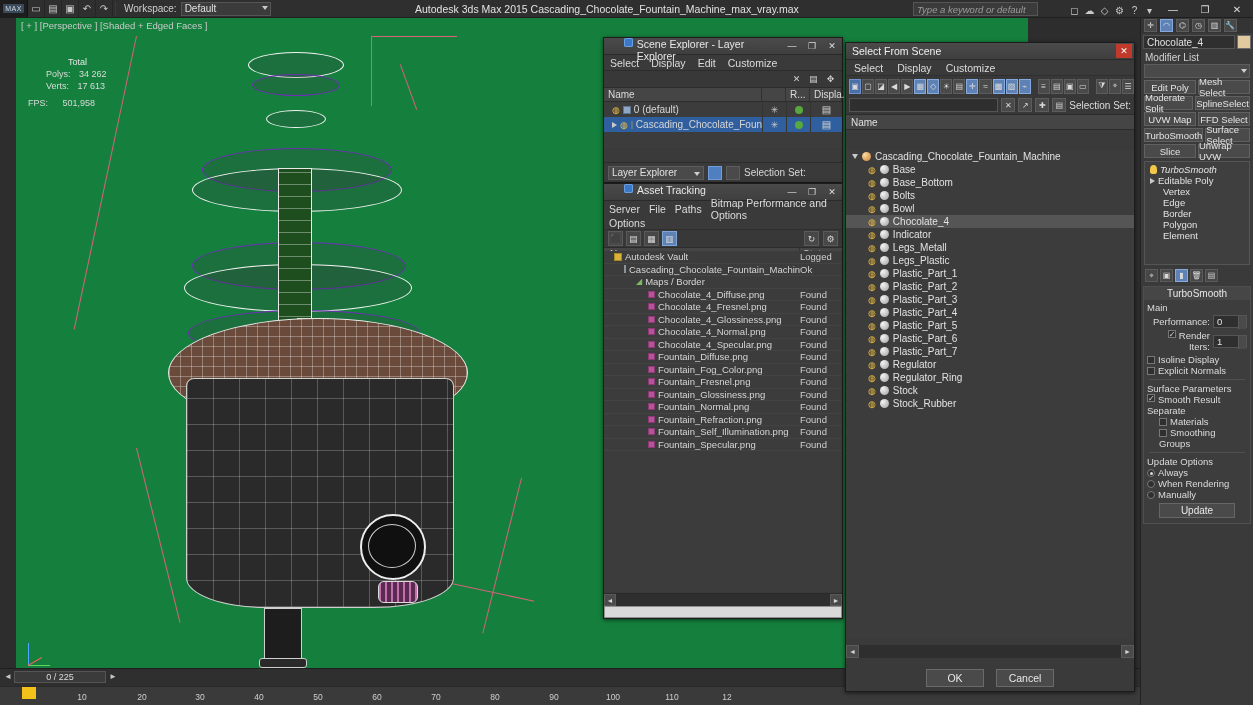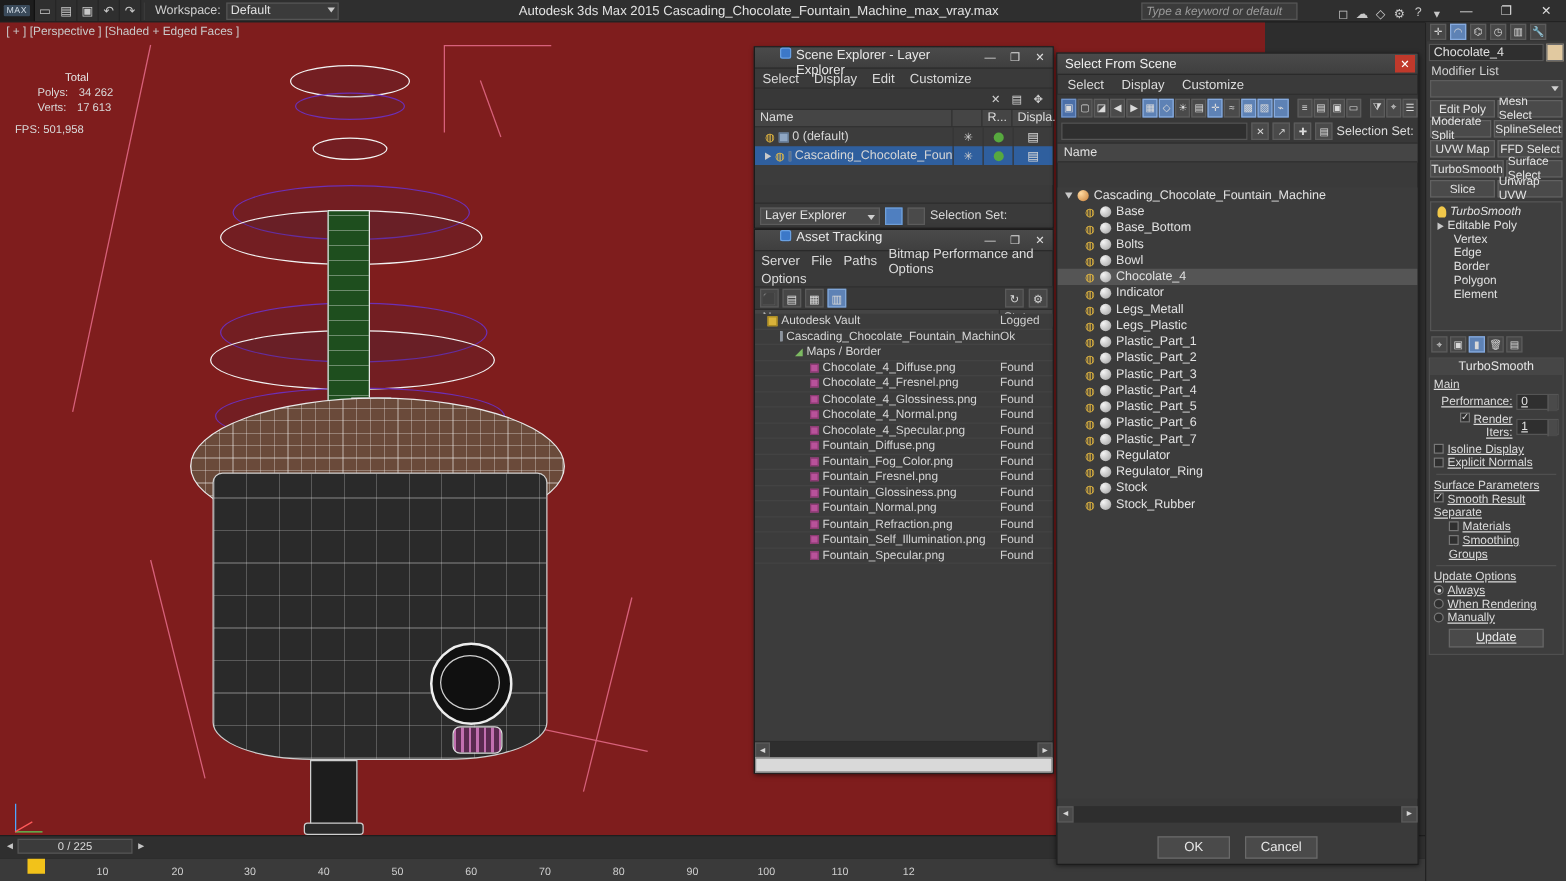--- a/index.html
+++ b/index.html
@@ -41,28 +41,28 @@
     background:#3b3b3b; border:1px solid #565656; color:#9b9b9b; font-size:9.5px;
     padding:1px 3px; font-style:italic;
   }
   .right-icons { position:absolute; right:96px; top:2px; display:flex; }
   .right-icons .tb-ico { border:none; width:15px; }
   .wbtns { position:absolute; right:0; top:0; display:flex; height:18px; }
   .wbtn { width:32px; height:18px; display:flex; align-items:center; justify-content:center; color:#dcdcdc; font-size:10px;}
 
   
   .viewport {
-    position:absolute; left:0; top:18px; width:1012px; height:650px;
-    background:#7f1d1d; overflow:hidden;
+    position:absolute; left:16px; top:18px; width:1012px; height:650px;
+    background:#15803d; overflow:hidden;
   }
   .vp-label { position:absolute; left:5px; top:2px; font-size:9.5px; color:#c9c9c9; }
   .stats { position:absolute; left:30px; top:38px; font-size:9px; color:#d9d9d9; line-height:12px;}
   .stats .hdr { color:#e6e6e6; margin-left:22px;}
   .fps { position:absolute; left:12px; top:80px; font-size:9px; color:#d9d9d9; }
-  .fps .v { }
+  .fps .v { margin-left:12px; }
 
   
   .art { position:absolute; left:0; top:0; width:640px; height:650px; }
   .axis-line { position:absolute; background:#d8617b; }
   .tier {
     position:absolute; border:1px solid #f2f2f2; border-radius:50%;
     background:rgba(60,40,60,0.18);
   }
   .purple { border-color:#6d2fb5; }
   .bowl-outer {
@@ -222,21 +222,21 @@
   .cp-stack .it { height:11px; display:flex; align-items:center; gap:3px; padding-left:3px; color:#e2e2e2;}
   .cp-stack .it.bold { font-style:italic; }
   .cp-stack .sub { padding-left:16px; }
   .bulb2 { width:7px; height:9px; background:#f1c84a; border-radius:50% 50% 30% 30%;}
   .cp-iconrow { display:flex; align-items:center; gap:2px; padding:2px 4px; }
   .cp-iconrow .i { width:13px; height:13px; background:#474747; border:1px solid #5b5b5b; display:flex;
     align-items:center; justify-content:center; font-size:8px; color:#d8d8d8;}
   .rollout { margin:2px 2px; border:1px solid #4f4f4f; background:#3d3d3d;}
   .rollout .hd { height:13px; background:#464646; font-size:10px; color:#e6e6e6; display:flex;
     align-items:center; justify-content:center;}
-  .rollout .bd { padding:2px 3px; font-size:9.5px; color:#dcdcdc;text-decoration:underline;}
+  .rollout .bd { padding:2px 3px; font-size:9.5px; color:#dcdcdc;}
   .fieldrow { display:flex; align-items:center; gap:3px; margin:2px 0; }
   .fieldrow .lbl { flex:1; text-align:right; }
   .spin { width:34px; height:13px; background:#2f2f2f; border:1px solid #555; color:#e4e4e4; font-size:9.5px;
      display:flex; align-items:center; padding-left:3px; position:relative;}
   .spin .arr { position:absolute; right:0; top:0; width:8px; height:13px; background:#4a4a4a; border-left:1px solid #5a5a5a;}
   .chk { width:8px; height:8px; border:1px solid #777; background:#2f2f2f; display:inline-block; margin-right:3px; vertical-align:-1px;}
   .chk.on { background:#2f2f2f; }
   .chk.on:after { content:"✓"; color:#d8d8d8; font-size:8px; position:relative; left:0px; top:-3px;}
   .radio { width:8px; height:8px; border-radius:50%; border:1px solid #777; background:#2f2f2f; display:inline-block; margin-right:3px; vertical-align:-1px; position:relative;}
   .radio.on:after { content:""; position:absolute; left:1.5px; top:1.5px; width:3px; height:3px; border-radius:50%; background:#dcdcdc;}

